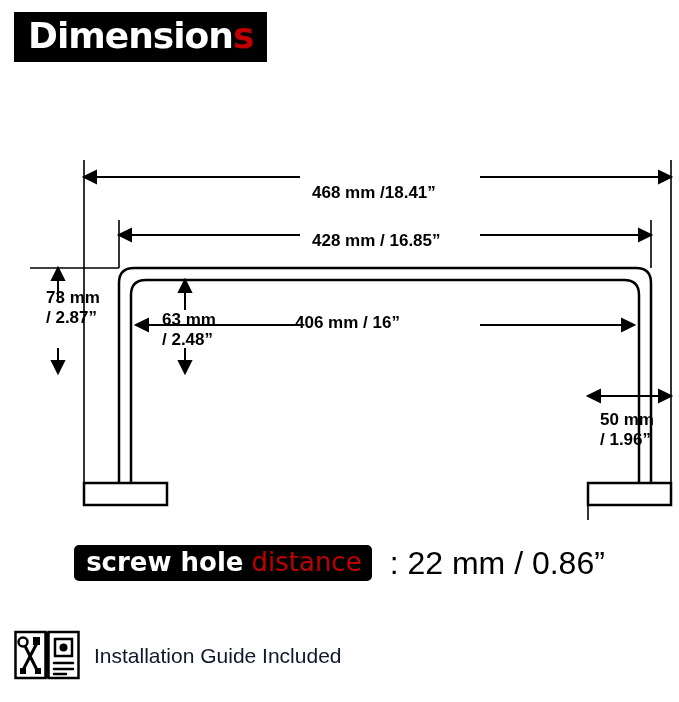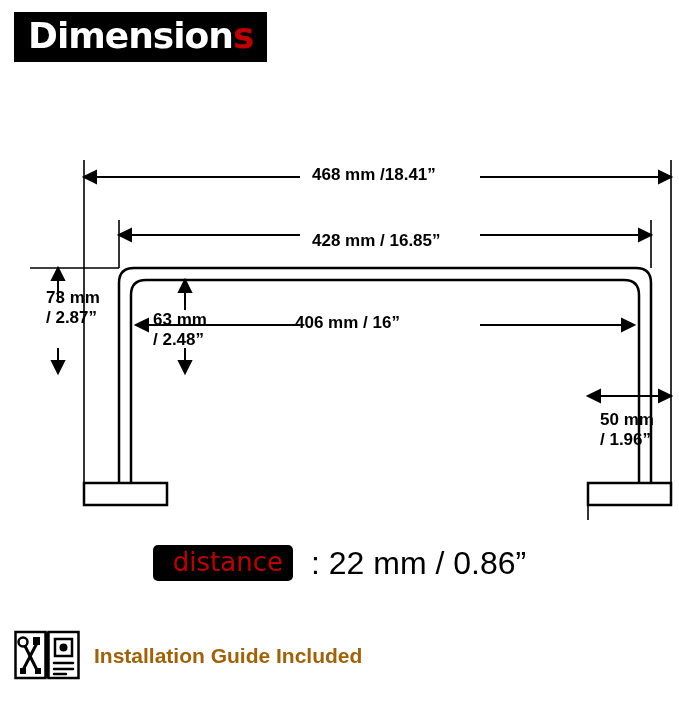--- a/index.html
+++ b/index.html
@@ -113,23 +113,23 @@
     display: flex;
     align-items: center;
   }
   #install-icon {
     width: 66px;
     height: 52px;
     flex: none;
   }
   #install-label {
     font-family: "Liberation Sans", sans-serif;
-    font-weight: bold;
+    font-weight: normal;
     font-size: 21px;
-    color: #a16207;
+    color: #0f172a;
     margin-left: 14px;
   }
 </style>
 </head>
 <body>
 
 <div id="title-badge">
   <span class="t-main">Dimension</span>
     <span class="t-accent">s</span>
 </div>
@@ -192,38 +192,39 @@
       <line x1="185" y1="228" x2="185" y2="247"></line>
       <polygon points="185,160 179,172 191,172"></polygon>
       <polygon points="185,253 179,241 191,241"></polygon>
 
       <line x1="594" y1="276" x2="665" y2="276"></line>
       <polygon points="588,276 600,270 600,282"></polygon>
       <polygon points="671,276 659,270 659,282"></polygon>
     </g>
   </svg>
 
-  <div class="dim-label" style="left:312px; top:45px;">468 mm /18.41”</div>
+  <div class="dim-label" style="left:312px; top:63px;">468 mm /18.41”</div>
 
   <div class="dim-label" style="left:312px; top:103px;margin-top:8px;">428 mm / 16.85”</div>
 
   <div class="dim-label" style="left:295px; top:193px;">406 mm / 16”</div>
 
   <div class="dim-label" style="left:46px; top:168px; width:90px;">73 mm
 / 2.87”</div>
 
-  <div class="dim-label" style="left:153px; top:190px; width:90px;">63 mm
+  <div class="dim-label" style="left:162px; top:190px; width:90px;">63 mm
 / 2.48”</div>
 
   <div class="dim-label" style="left:600px; top:290px; width:90px;">50 mm
 / 1.96”</div>
 </div>
 
 <div id="screw-row">
   <div id="screw-badge">
+    <span class="s-white">screw hole</span>
     <span class="s-red">distance</span>
   </div>
   <span id="screw-value">: 22 mm / 0.86”</span>
 </div>
 
 <div id="install-row">
   <svg id="install-icon" viewBox="0 0 66 52">
 
     <g>
       <rect x="1.5" y="2" width="30" height="46" fill="#ffffff" stroke="#000000" stroke-width="2.5"></rect>

